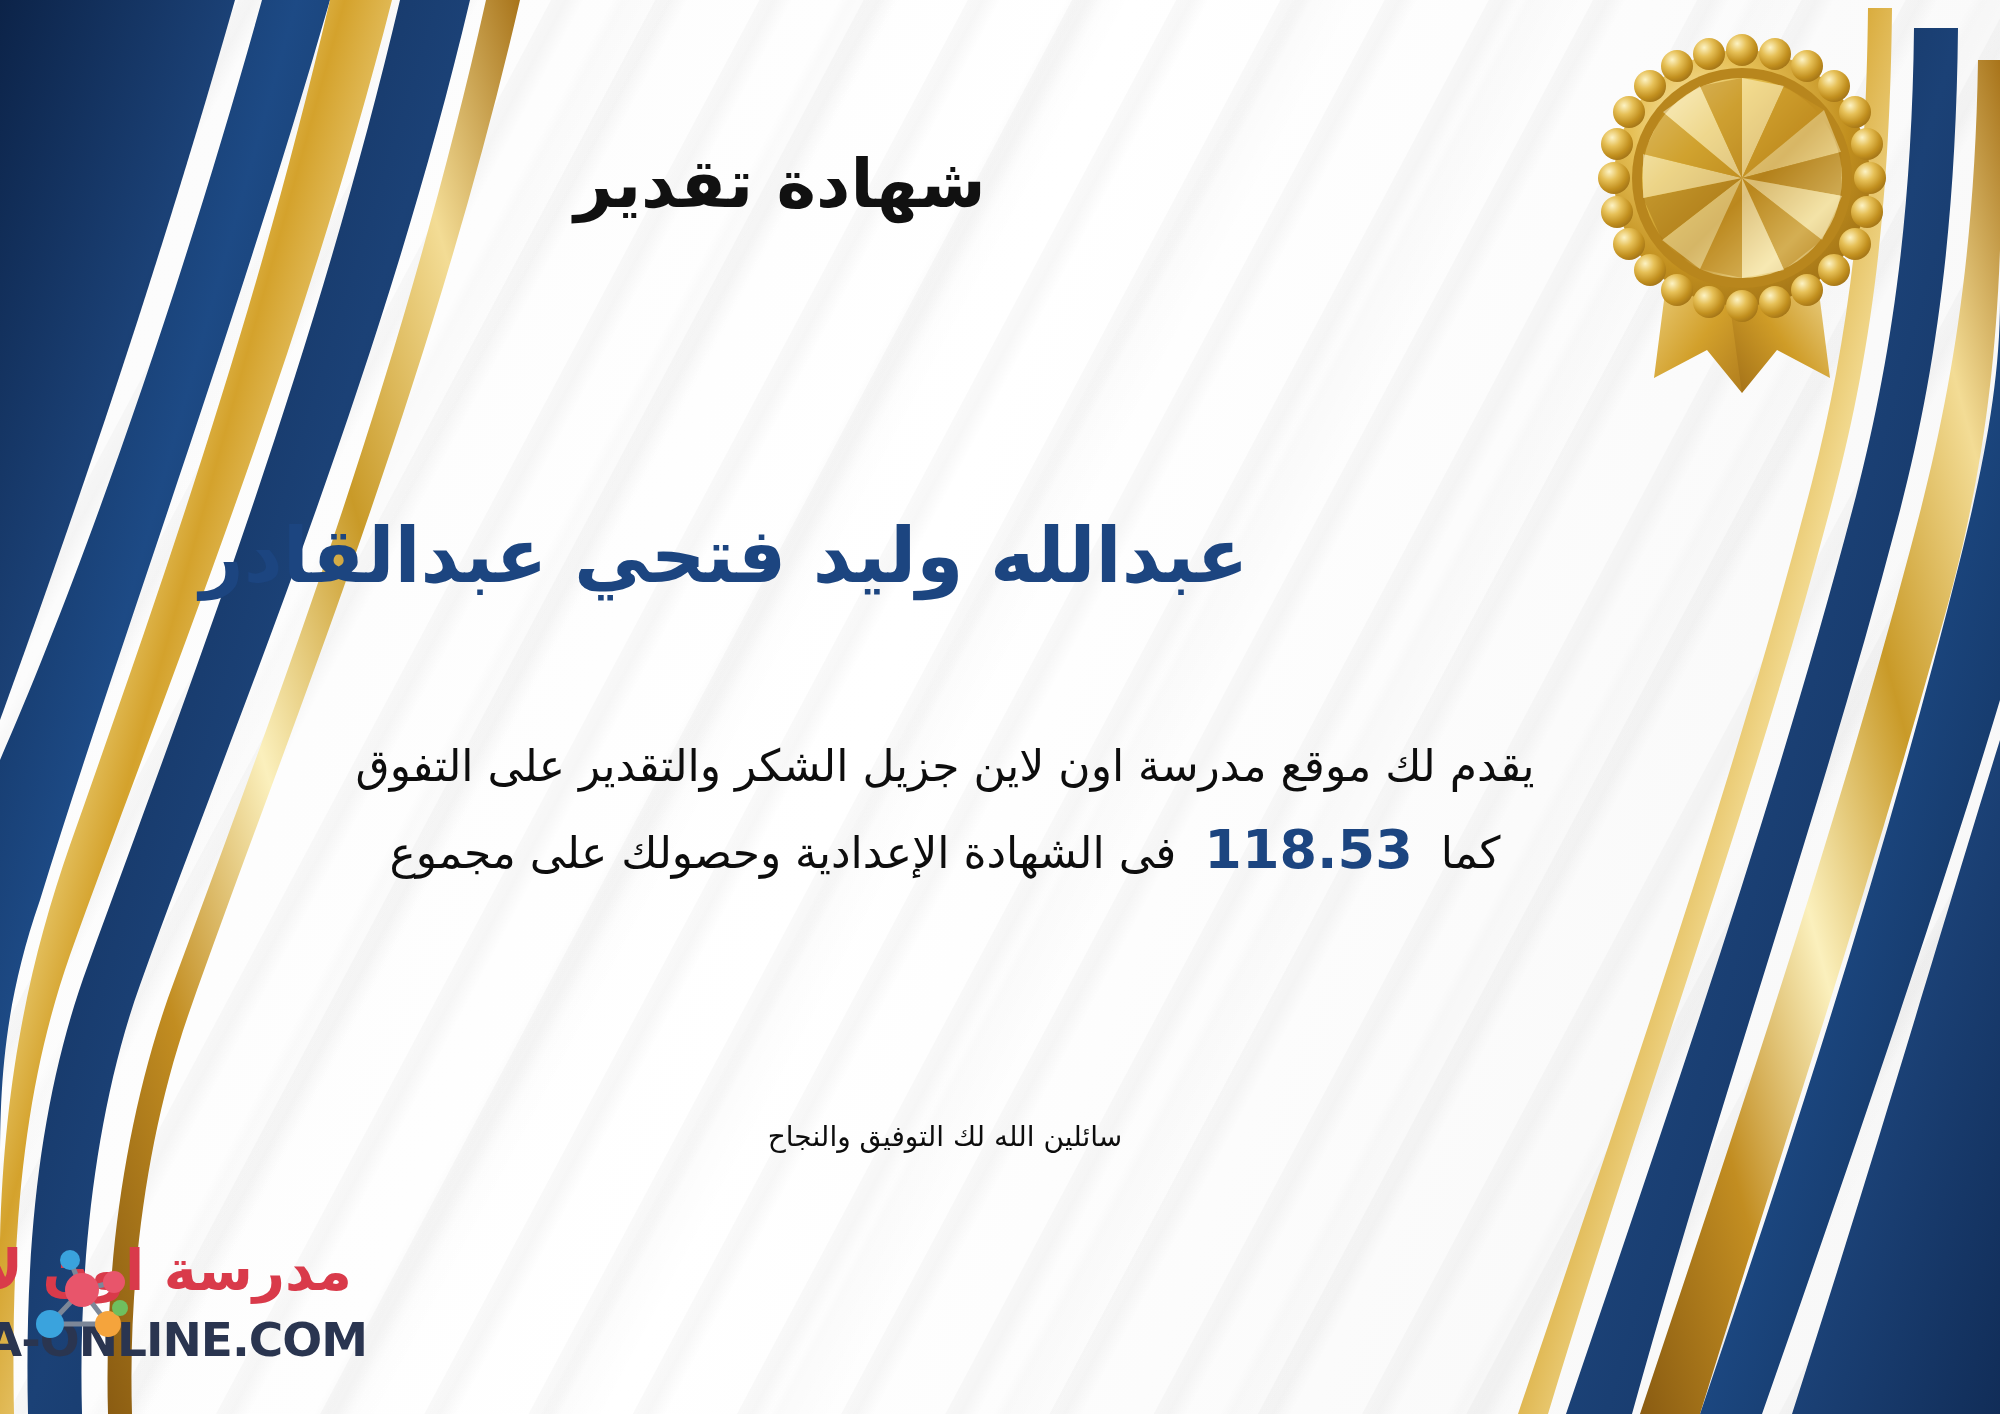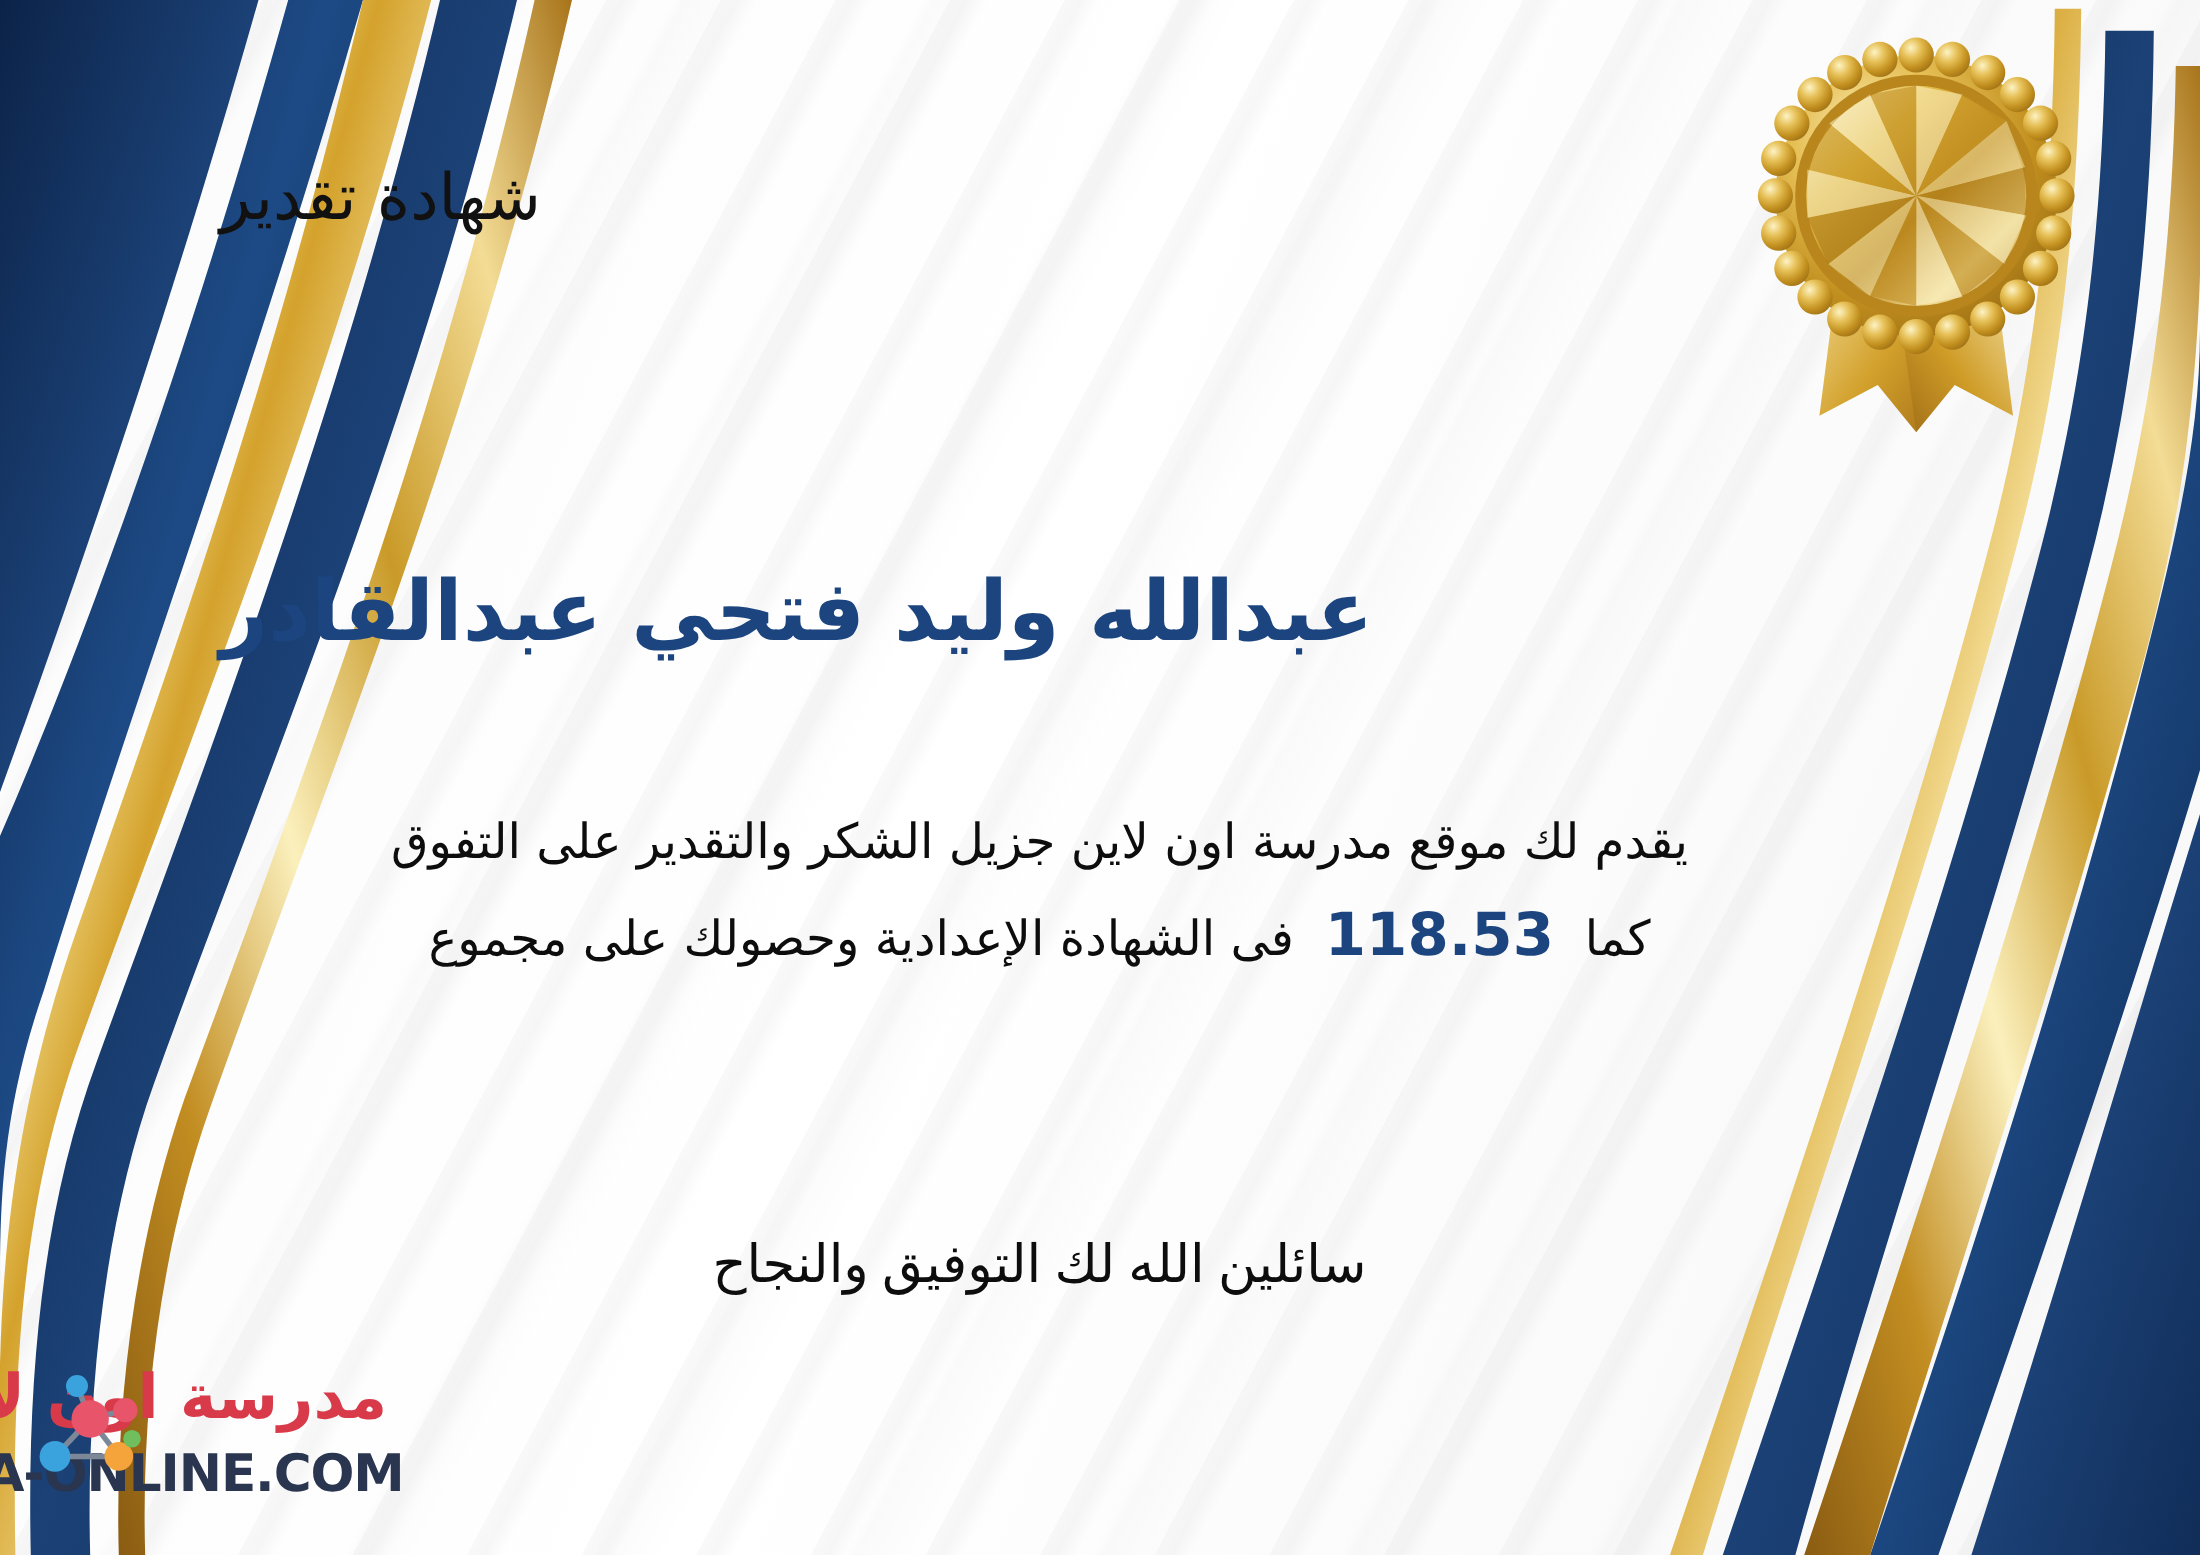--- a/index.html
+++ b/index.html
@@ -47,23 +47,23 @@
   .content{
     position:absolute;
     left:200px;top:0;
     width:1610px;height:1414px;
     direction:rtl;
     text-align:center;
   }
   .title{
     position:absolute;
     top:148px;left:0;width:1160px;
-    text-align:left;
-    font-size:58px;
-    font-weight:400;
+    text-align:center;
+    font-size:67px;
+    font-weight:700;
     color:#111111;
     letter-spacing:1px;
     line-height:1.1;
     white-space:nowrap;
   }
   .recipient{
     position:absolute;
     top:508px;left:0;width:1420px;
     text-align:left;
     font-size:76px;
@@ -85,24 +85,23 @@
     color:#1c4580;
     font-weight:700;
     font-size:54px;
     padding:0 14px;
     letter-spacing:1px;
   }
   .closing{
     position:absolute;
     top:1120px;left:-70px;width:1630px;
     text-align:center;
-    font-size:48px;
+    font-size:28px;
     color:#0d0d0d;
     white-space:nowrap;
-    font-family:Liberation Serif, serif;
   }
 
   
   .brand{
     position:absolute;
     left:22px;bottom:26px;
     width:440px;height:150px;
     direction:rtl;
   }
   .brand-ar{

